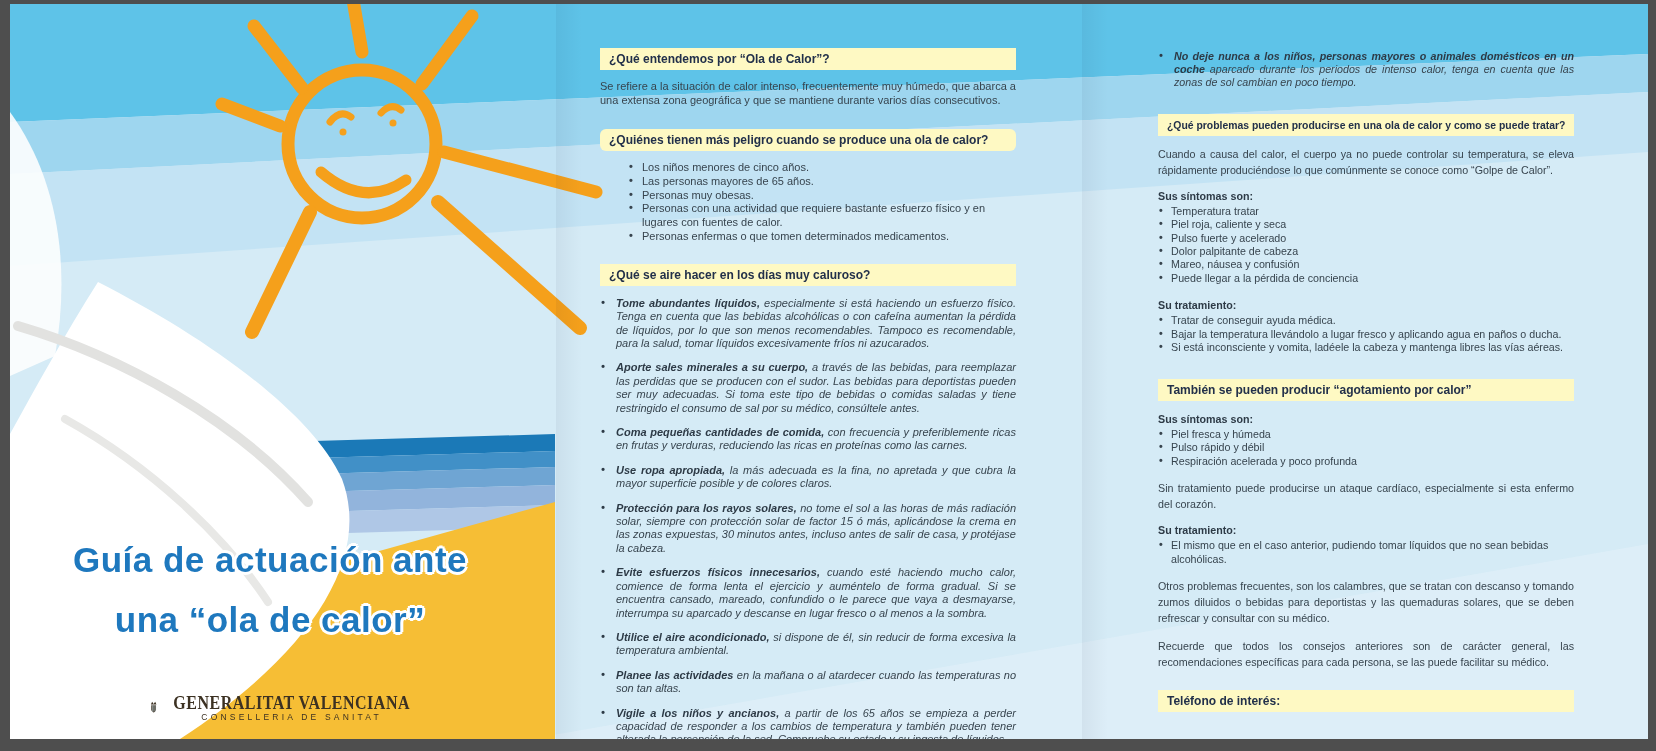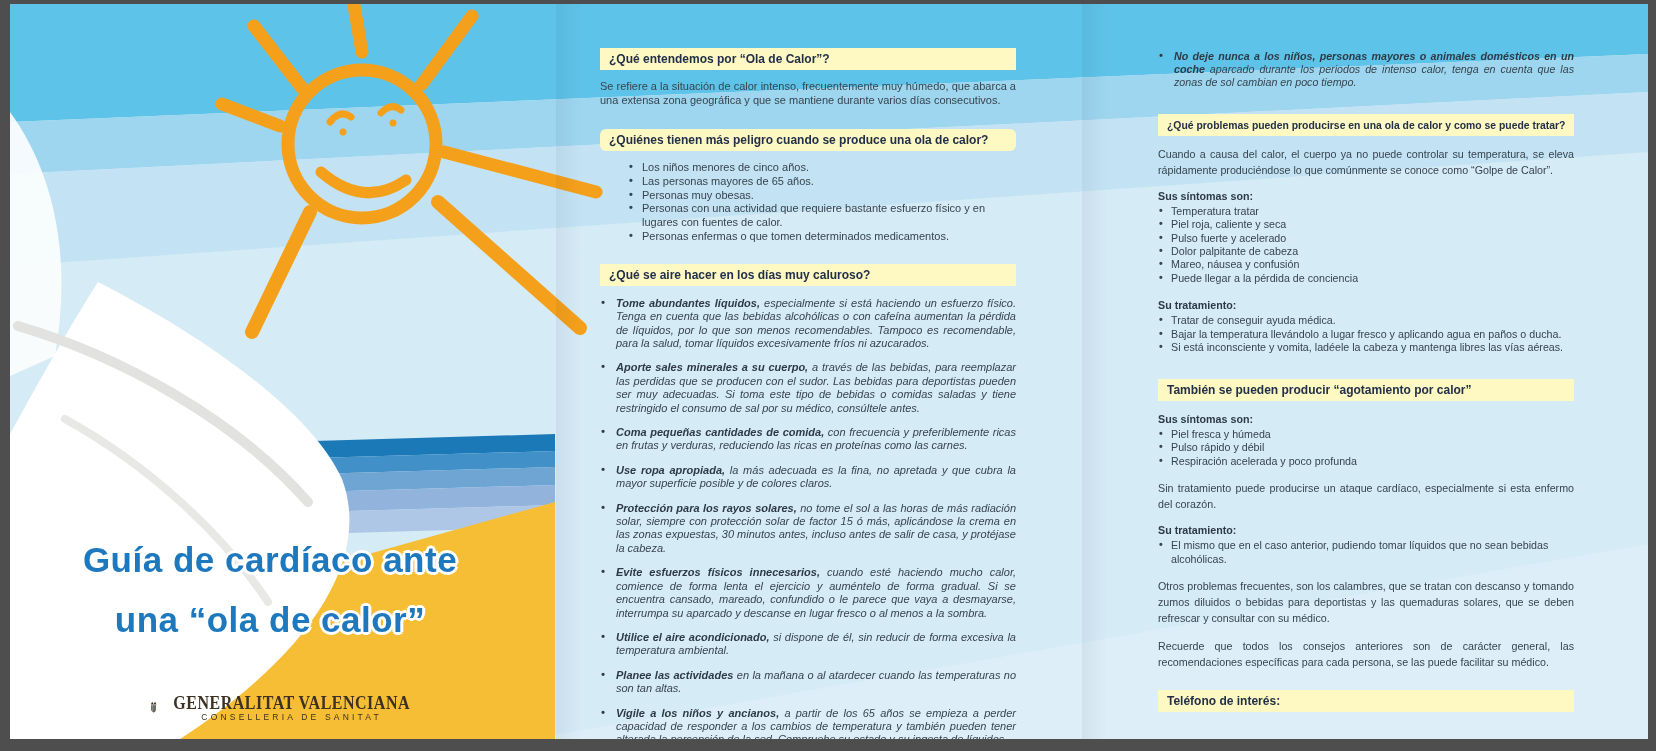--- a/index.html
+++ b/index.html
@@ -89,21 +89,21 @@
         <circle cx="333" cy="128" r="3.5" fill="#f5a01b" stroke="none"></circle>
         <circle cx="383" cy="119" r="3.5" fill="#f5a01b" stroke="none"></circle>
         <path d="M 311 168 q 43 37 85 8" stroke-width="11"></path>
       </g>
     </svg>
 
     <div class="fold" style="left:546px"></div>
     <div class="fold" style="left:1072px"></div>
 
     <div class="cover-title">
-      <span class="line1">Guía de cardíaco ante</span>
+      <span class="line1">Guía de actuación ante</span>
       <span class="line2">una “ola de calor”</span>
     </div>
     <div class="cover-logo">
       <div class="logo-row">
         <svg width="17" height="26" viewBox="0 0 17 26">
           <path d="M2 7 L5 1 L8.5 6 L12 1 L15 7 Z" fill="#3c3122"></path>
           <path d="M3 9 h11 v9 c0 4 -2.5 6.5 -5.5 7.5 C5.5 24.5 3 22 3 18 Z" fill="#3c3122"></path>
           <path d="M6 9 v15 M9 9 v15 M12 9 v14" stroke="#d5ebf6" stroke-width="1.2" fill="none"></path>
         </svg>
         <div>

